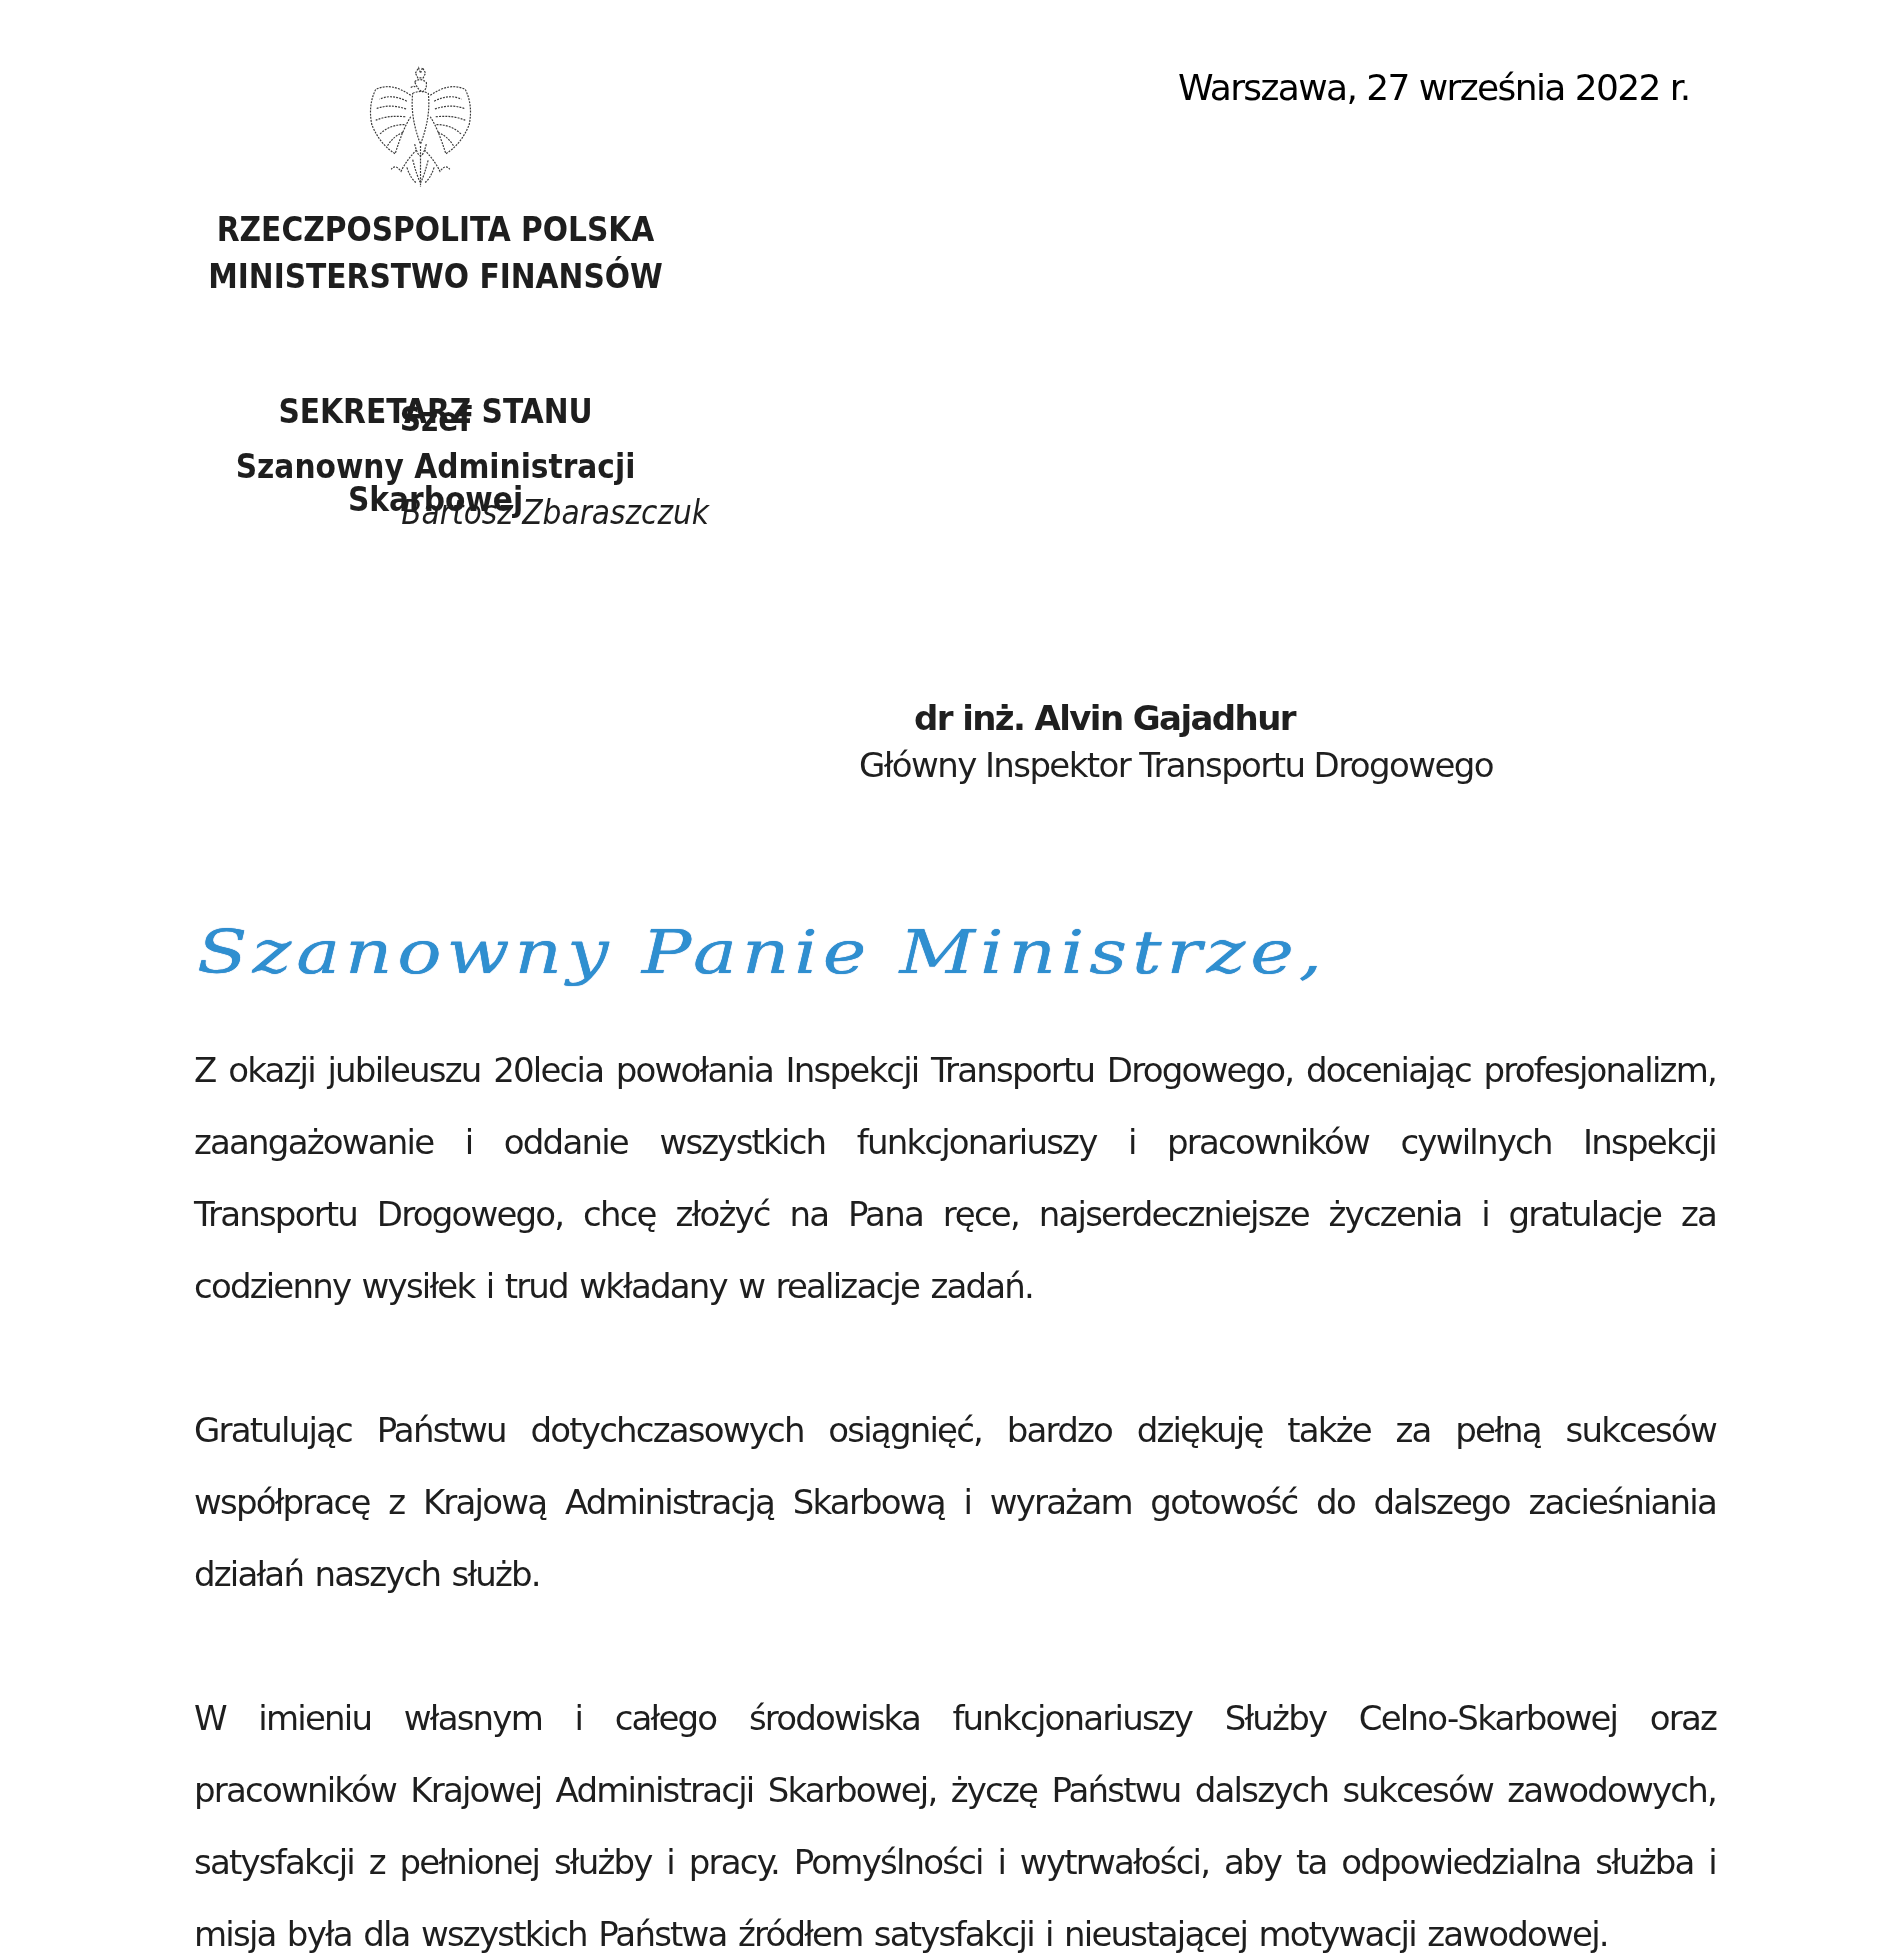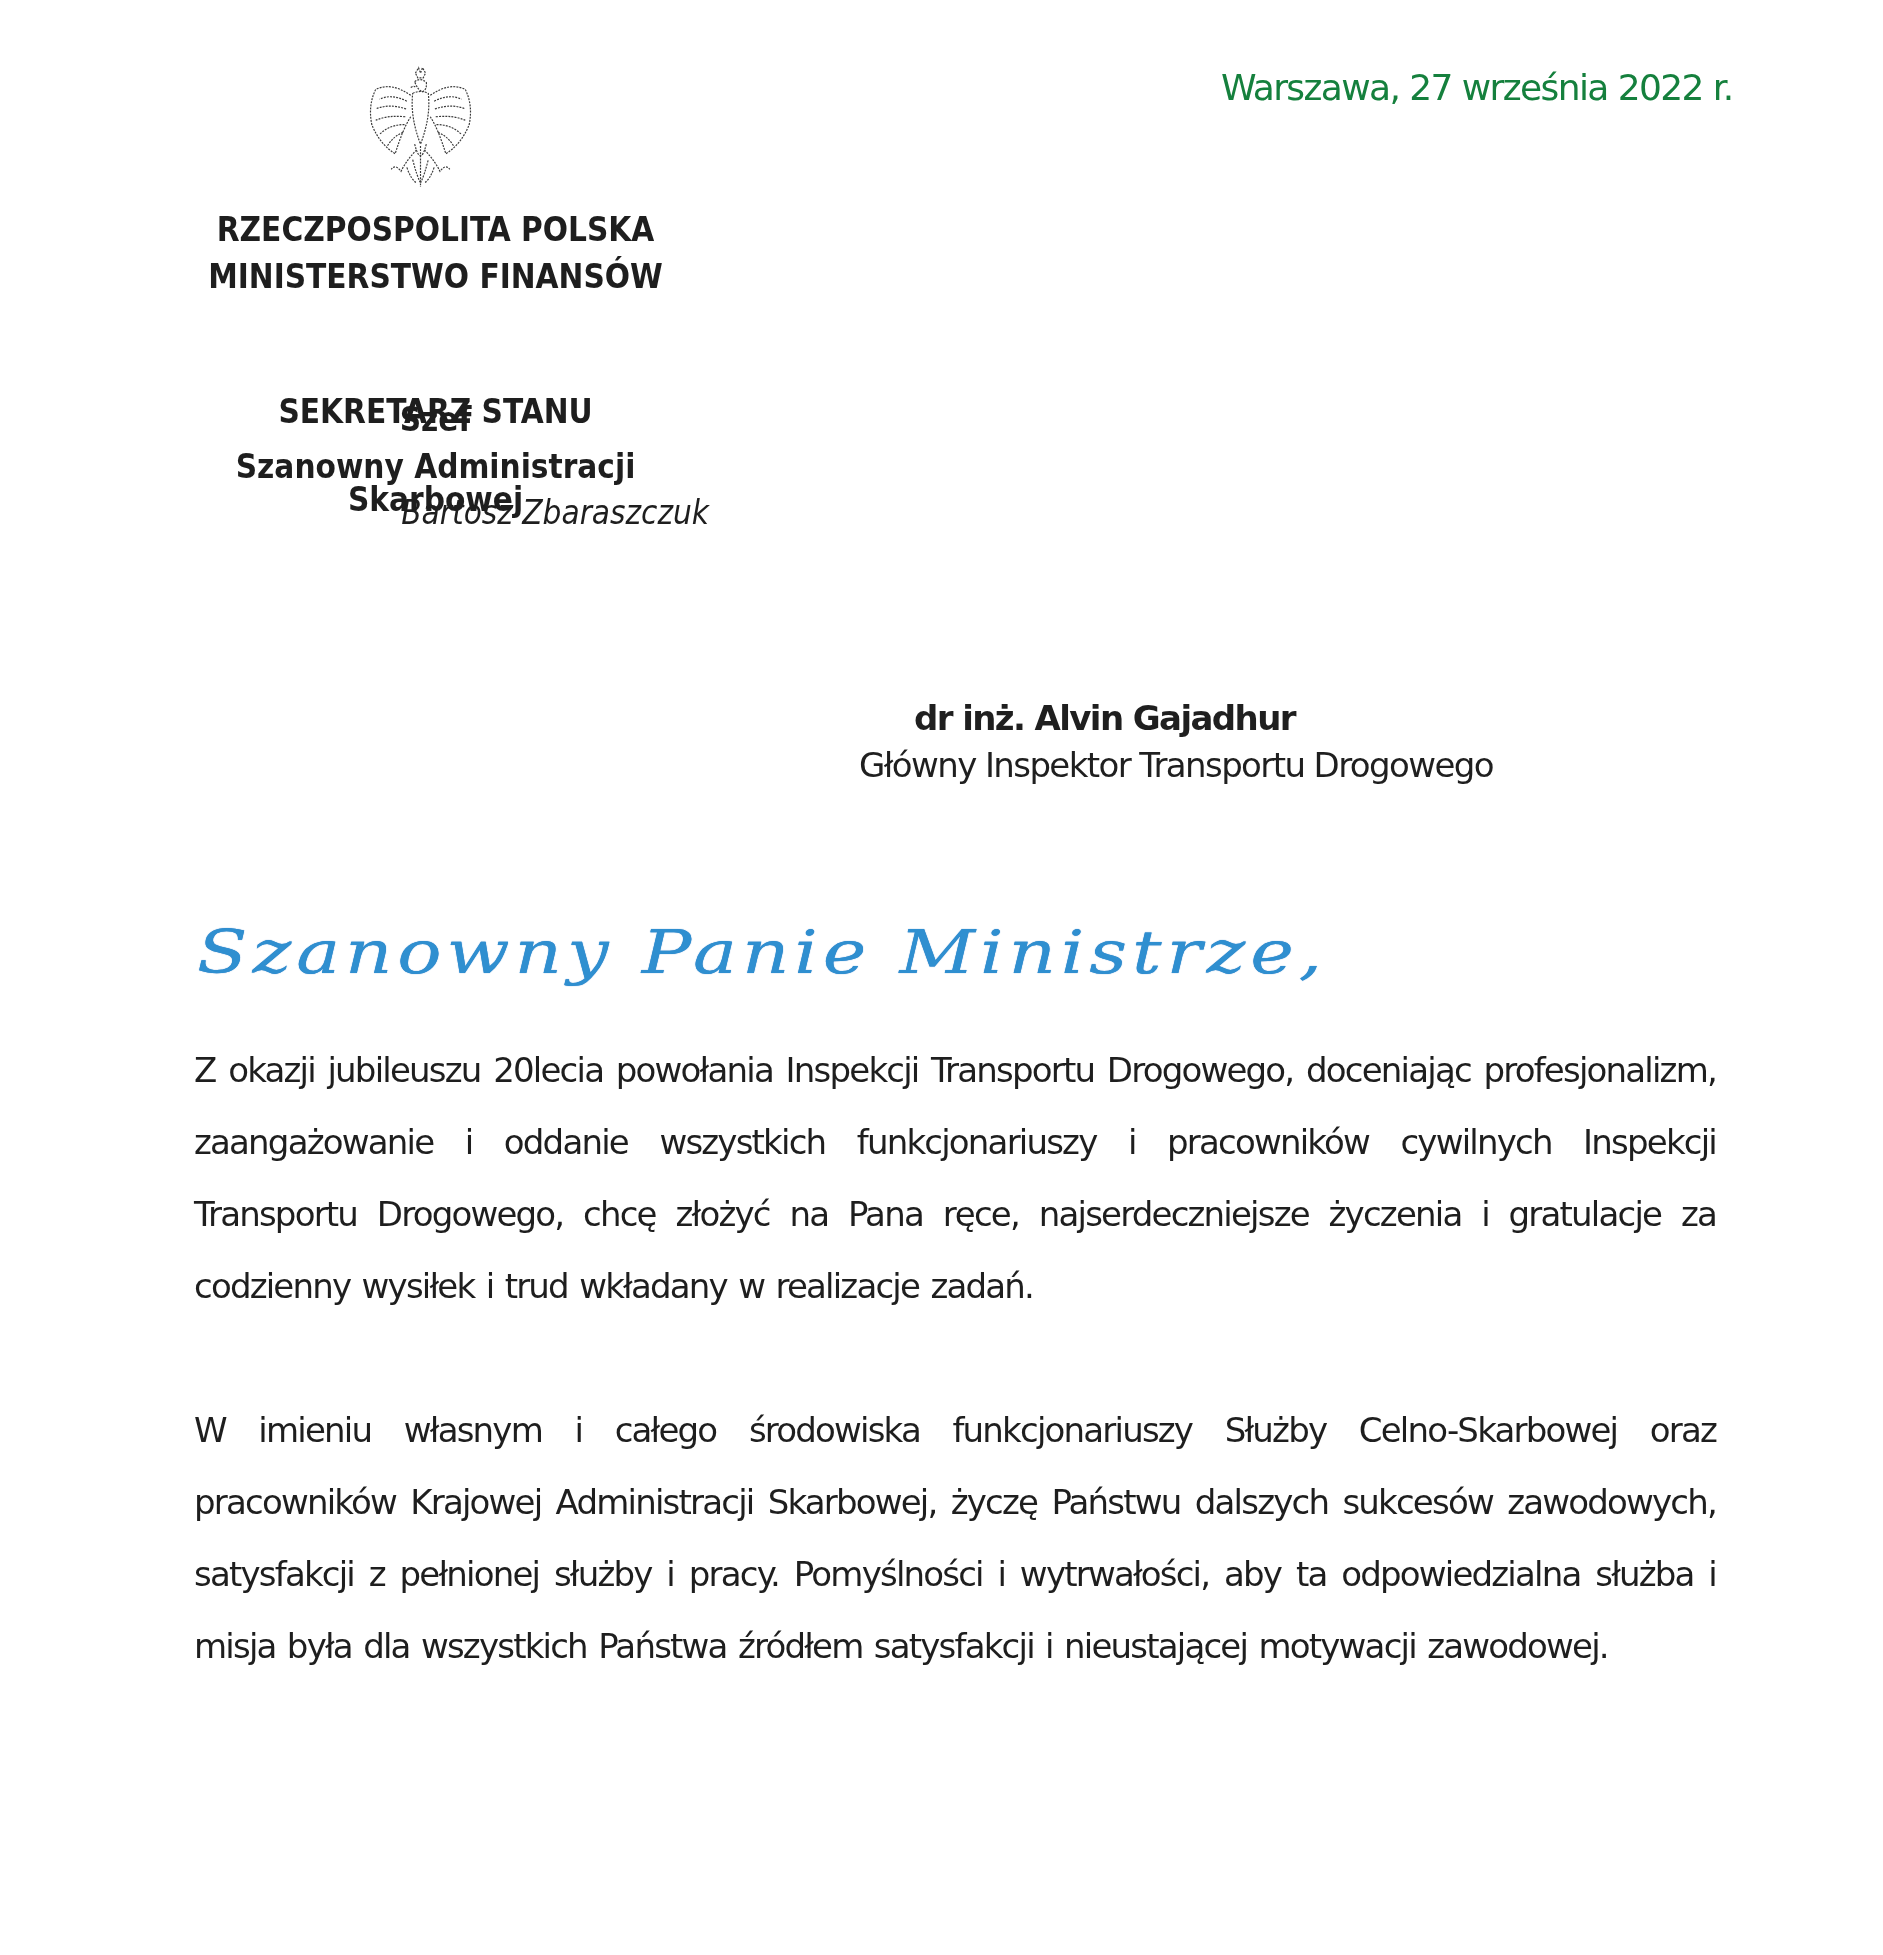--- a/index.html
+++ b/index.html
@@ -17,22 +17,22 @@
   .hdr.bold { font-weight: bold; }
   .hdr.ital { font-style: italic; font-weight: normal; text-align: right; }
   #hdr-country { top: 213px; }
   #hdr-ministry { top: 260px; }
   #hdr-secretary { top: 356px; margin-top: 39px; }
   #hdr-chief { top: 403px; text-align: center; }
   #hdr-kas { top: 450px; }
   #hdr-name { top: 496px; }
 
   
-  #date { left: 1221px; top: 70px; font-size: 36px; line-height: 1;
-          font-family: "DejaVu Sans", sans-serif; letter-spacing: -1.6px; color: #15803d; }
+  #date { left: 1178px; top: 70px; font-size: 36px; line-height: 1;
+          font-family: "DejaVu Sans", sans-serif; letter-spacing: -1.6px; color: #000000; }
 
   
   #recipient-name { left: 914px; top: 701px; font-size: 34px; font-weight: bold;
                     font-family: "DejaVu Sans", sans-serif; letter-spacing: -1.6px; line-height: 1; }
   #recipient-title { left: 859px; top: 748px; font-size: 34px; font-family: "DejaVu Sans", sans-serif;
                      letter-spacing: -1.6px; line-height: 1; }
 
   
   .hand { position: absolute; font-family: "DejaVu Serif", serif; font-style: italic;
           color: #2f8fd0; letter-spacing: 3.9px; }
@@ -91,15 +91,16 @@
 
 <div id="date" class="abs">Warszawa, 27 września 2022 r.</div>
 
 <div id="recipient-name" class="abs">dr inż. Alvin Gajadhur</div>
 <div id="recipient-title" class="abs">Główny Inspektor Transportu Drogowego</div>
 
 <div id="salutation" class="hand">Szanowny Panie Ministrze,</div>
 
 <div id="body" class="abs">
   <p class="para">Z okazji jubileuszu 20lecia powołania Inspekcji Transportu Drogowego, doceniając profesjonalizm, zaangażowanie i oddanie wszystkich funkcjonariuszy i pracowników cywilnych Inspekcji Transportu Drogowego, chcę złożyć na Pana ręce, najserdeczniejsze życzenia i gratulacje za codzienny wysiłek i trud wkładany w realizacje zadań.</p>
+  <p class="para">Gratulując Państwu dotychczasowych osiągnięć, bardzo dziękuję także za pełną sukcesów współpracę z Krajową Administracją Skarbową i wyrażam gotowość do dalszego zacieśniania działań naszych służb.</p>
   <p class="para">W imieniu własnym i całego środowiska funkcjonariuszy Służby Celno-Skarbowej oraz pracowników Krajowej Administracji Skarbowej, życzę Państwu dalszych sukcesów zawodowych, satysfakcji z pełnionej służby i pracy. Pomyślności i wytrwałości, aby ta odpowiedzialna służba i misja była dla wszystkich Państwa źródłem satysfakcji i nieustającej motywacji zawodowej.</p>
 </div>
 
 
 </body></html>

